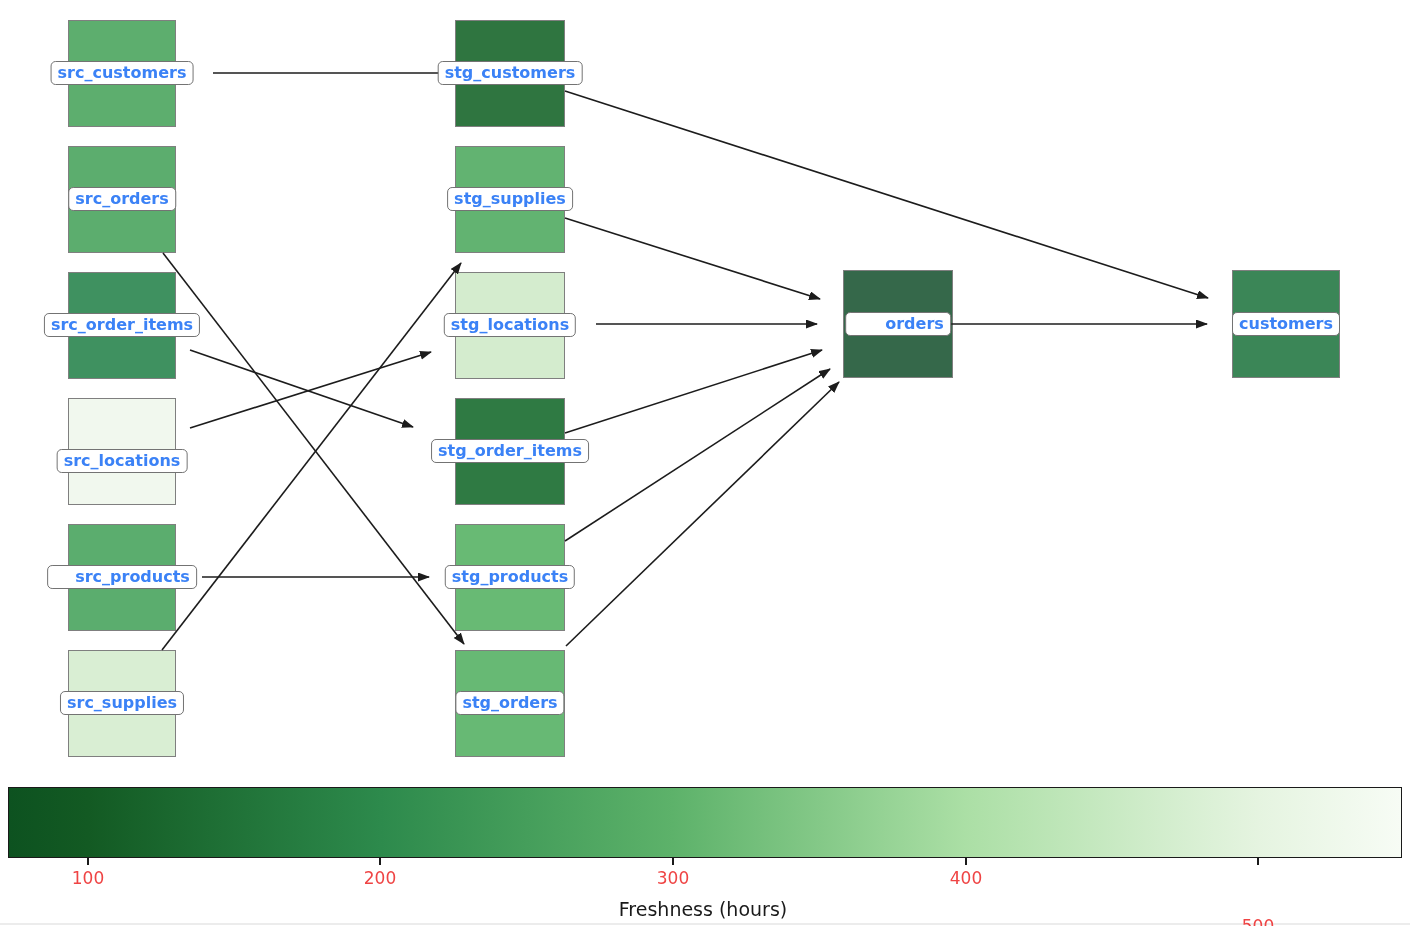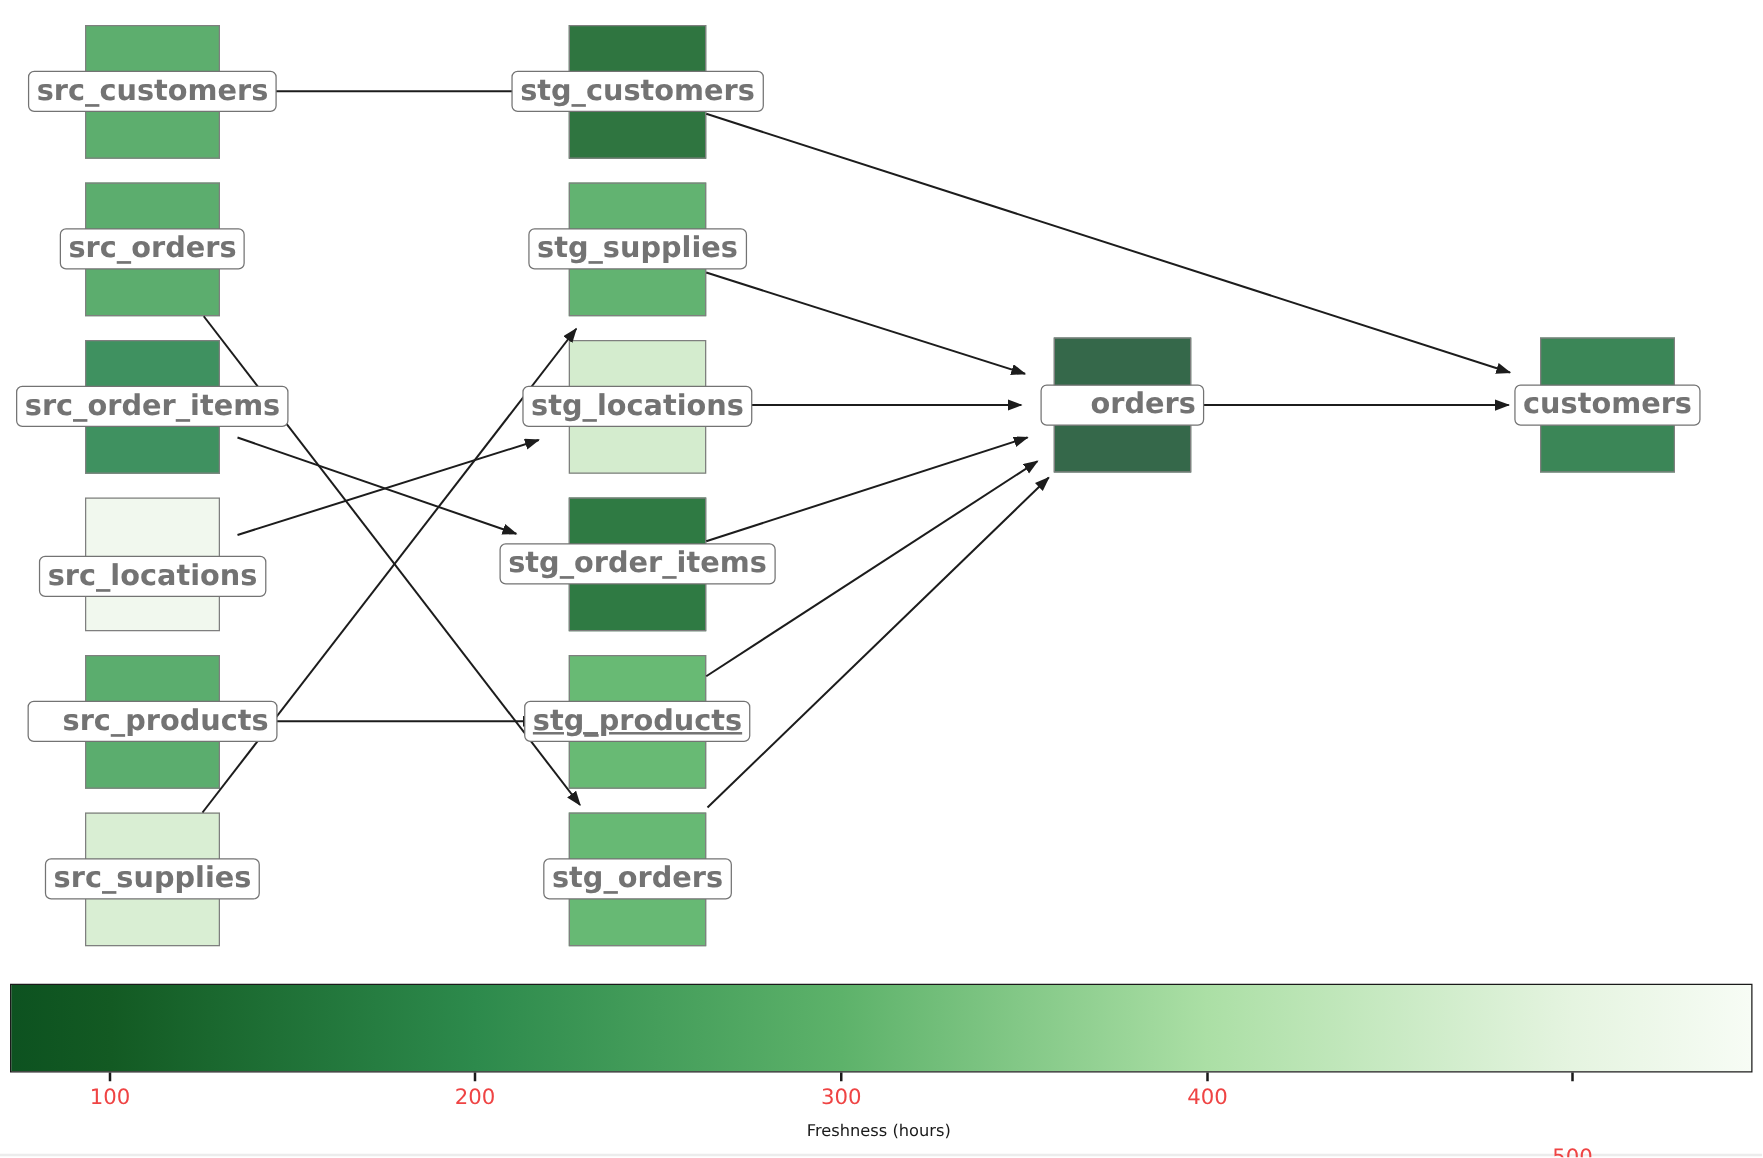--- a/index.html
+++ b/index.html
@@ -7,34 +7,34 @@
     position:relative;width:1410px;height:926px;background:#ffffff;
     font-family:"DejaVu Sans","Liberation Sans",sans-serif;overflow:hidden;
   }
   .node-box{
     position:absolute;border:1.5px solid #7f7f7f;box-sizing:border-box;
   }
   #edges-layer{position:absolute;left:0;top:0;z-index:5;}
   .node-label{
     position:absolute;transform:translate(-50%,-50%);z-index:10;
     background:#ffffff;border:1.5px solid #737373;border-radius:5px;
-    padding:1px 6px;font-size:23px;font-weight:bold;color:#737373;
+    padding:1px 6px;font-size:16px;font-weight:bold;color:#3b82f6;
     white-space:nowrap;line-height:1.25;
   }
   #colorbar{
     position:absolute;border:1px solid #1a1a1a;box-sizing:border-box;z-index:3;
   }
   .cb-tick{
     position:absolute;width:2px;height:7px;background:#1a1a1a;z-index:3;
   }
   .cb-tick-label{
     position:absolute;transform:translateX(-50%);font-size:17px;color:#ef4444;z-index:3;
   }
   #cb-axis-label{
-    position:absolute;transform:translateX(-50%);font-size:13px;color:#1a1a1a;z-index:3;
+    position:absolute;transform:translateX(-50%);font-size:19px;color:#1a1a1a;z-index:3;
   }
   #figure-bottom-line{
     position:absolute;left:0;width:1410px;height:2px;background:#ececec;z-index:2;
   }
 </style>
 </head>
 <body>
 
 <div id="canvas">
   <div id="nodes-layer">
@@ -79,21 +79,21 @@
       <div class="node-label" style="left: 122px; top: 73px;">src_customers</div>
       <div class="node-label" style="left: 122px; top: 199px;">src_orders</div>
       <div class="node-label" style="left: 122px; top: 325px;">src_order_items</div>
       <div class="node-label" style="left: 122px; top: 461px;">src_locations</div>
       <div class="node-label" style="left: 122px; top: 577px; padding-left: 27px;">src_products</div>
       <div class="node-label" style="left: 122px; top: 703px; text-align: right;">src_supplies</div>
       <div class="node-label" style="left: 510px; top: 73px;">stg_customers</div>
       <div class="node-label" style="left: 510px; top: 199px;">stg_supplies</div>
       <div class="node-label" style="left: 510px; top: 325px;">stg_locations</div>
       <div class="node-label" style="left: 510px; top: 451px;">stg_order_items</div>
-      <div class="node-label" style="left: 510px; top: 577px; text-decoration: underline;">stg_products</div>
+      <div class="node-label" style="left: 510px; top: 577px;">stg_products</div>
       <div class="node-label" style="left: 510px; top: 703px;">stg_orders</div>
       <div class="node-label" style="left: 898px; top: 324px; padding-left: 39px;">orders</div>
       <div class="node-label" style="left: 1286px; top: 324px;">customers</div>
     </div>
 
   <div id="colorbar" style="left: 8px; top: 787px; width: 1394px; height: 71px; background: linear-gradient(to right, rgb(13, 82, 32) 0%, rgb(19, 90, 35) 5.7%, rgb(45, 138, 76) 26.7%, rgb(93, 178, 106) 47.7%, rgb(171, 223, 165) 68.7%, rgb(229, 244, 224) 89.7%, rgb(247, 252, 245) 100%);"></div>
   <div id="cb-ticks">
       <div class="cb-tick" style="left: 87px; top: 858px;"></div>
       <div class="cb-tick-label" style="left: 88px; top: 868px;">100</div>
       <div class="cb-tick" style="left: 379px; top: 858px;"></div>

